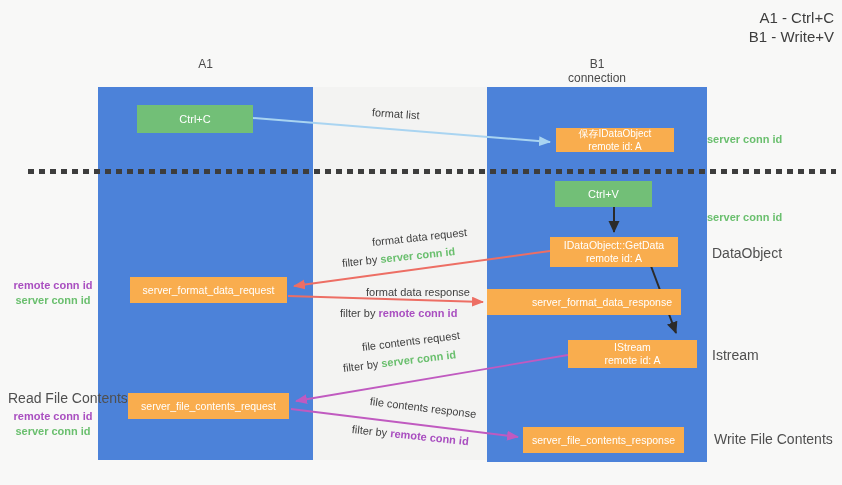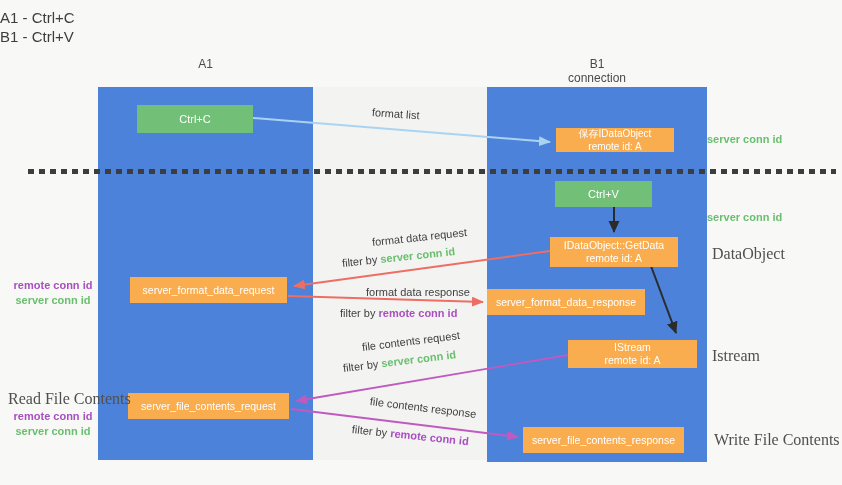--- a/index.html
+++ b/index.html
@@ -1,43 +1,43 @@
 <!DOCTYPE html>
 <html><head>
 <meta charset="utf-8">
 <style>
   html,body{margin:0;padding:0;background:#f8f8f7;}
   #stage{position:relative;width:842px;height:485px;background:#f8f8f7;
          font-family:"Liberation Sans",sans-serif;overflow:hidden;}
   .abs{position:absolute;}
-  .title{left:0;top:8px;width:834px;text-align:left;font-size:15px;line-height:19px;color:#3d3d3d;}
+  .title{left:0;top:8px;width:834px;text-align:right;font-size:15px;line-height:19px;color:#3d3d3d;}
   .colhead{top:57px;text-align:center;font-size:12px;line-height:14px;color:#4a4a4a;}
   .lifeline{background:#4c82d9;z-index:1;}
   .gapstrip{background:#f3f3f2;z-index:0;}
   svg.arrows{left:0;top:0;z-index:2;pointer-events:none;}
   .node{z-index:3;display:flex;flex-direction:column;align-items:center;justify-content:center;
         color:#fff;text-align:center;}
   .green{background:#72bf77;font-size:11px;}
   .orange{background:#f9ad4e;font-size:10.5px;line-height:13px;}
   .arrowlabel{z-index:3;font-size:11px;color:#3f3f3f;white-space:nowrap;transform-origin:left center;}
   .greenTxt{color:#6abf6e;font-weight:bold;}
   .purpleTxt{color:#a94fc0;font-weight:bold;}
-  .sideGray{z-index:3;font-size:16px;color:#4f4f4f;white-space:nowrap;font-family:Liberation Serif, serif;}
+  .sideGray{z-index:3;font-size:14px;color:#4f4f4f;white-space:nowrap;}
   .sideStack{z-index:3;width:90px;text-align:center;font-size:11px;font-weight:bold;line-height:15px;white-space:nowrap;}
   .dotted{left:28px;top:169px;width:808px;height:5px;z-index:2;
           background:repeating-linear-gradient(90deg,#3d3d3d 0 6px,transparent 6px 11px);}
 </style>
 </head>
 <body>
 
 <div id="stage">
 
   <div class="abs title">
     <div>A1 - Ctrl+C</div>
-    <div>B1 - Ctrl+V</div>
+    <div>B1 - Write+V</div>
   </div>
 
   <div class="abs colhead" style="left:98px;width:215px;">
     <div>A1</div>
   </div>
   <div class="abs colhead" style="left:487px;width:220px;">
     <div>B1</div>
     <div>connection</div>
   </div>
 
@@ -87,21 +87,21 @@
 
   <div class="abs node orange" style="left:550px;top:237px;width:128px;height:30px;">
     <span>IDataObject::GetData</span>
     <span>remote id: A</span>
   </div>
 
   <div class="abs node orange" style="left:130px;top:277px;width:157px;height:26px;">
     <span>server_format_data_request</span>
   </div>
 
-  <div class="abs node orange" style="left:487px;top:289px;width:158px;height:26px;">
+  <div class="abs node orange" style="left:487px;top:289px;width:158px;height:26px;padding-left:36px;">
     <span>server_format_data_response</span>
   </div>
 
   <div class="abs node orange" style="left:568px;top:340px;width:129px;height:28px;">
     <span>IStream</span>
     <span>remote id: A</span>
   </div>
 
   <div class="abs node orange" style="left:128px;top:393px;width:161px;height:26px;">
     <span>server_file_contents_request</span>

